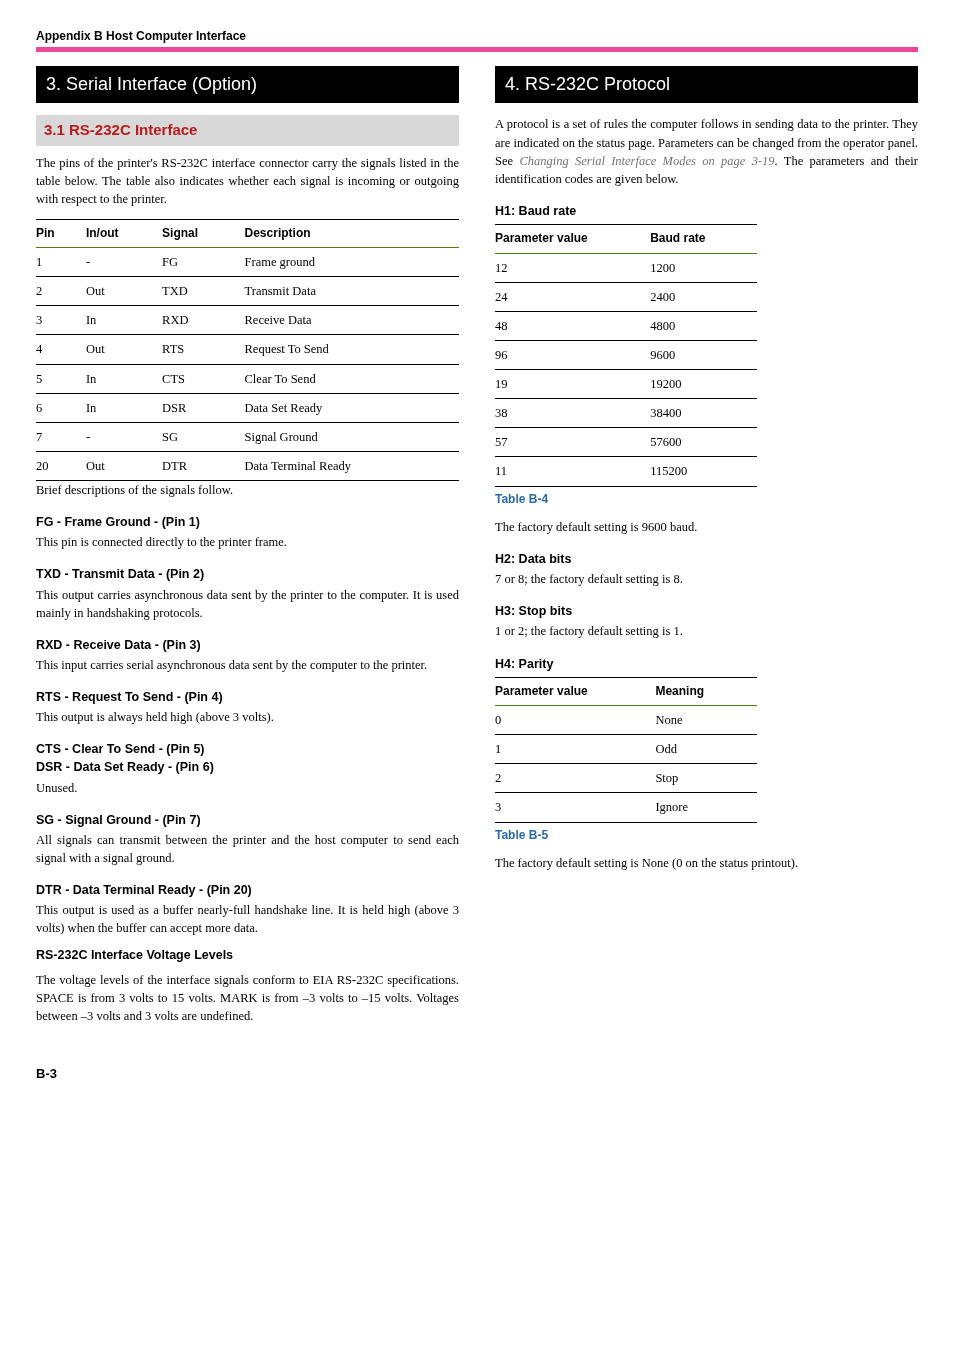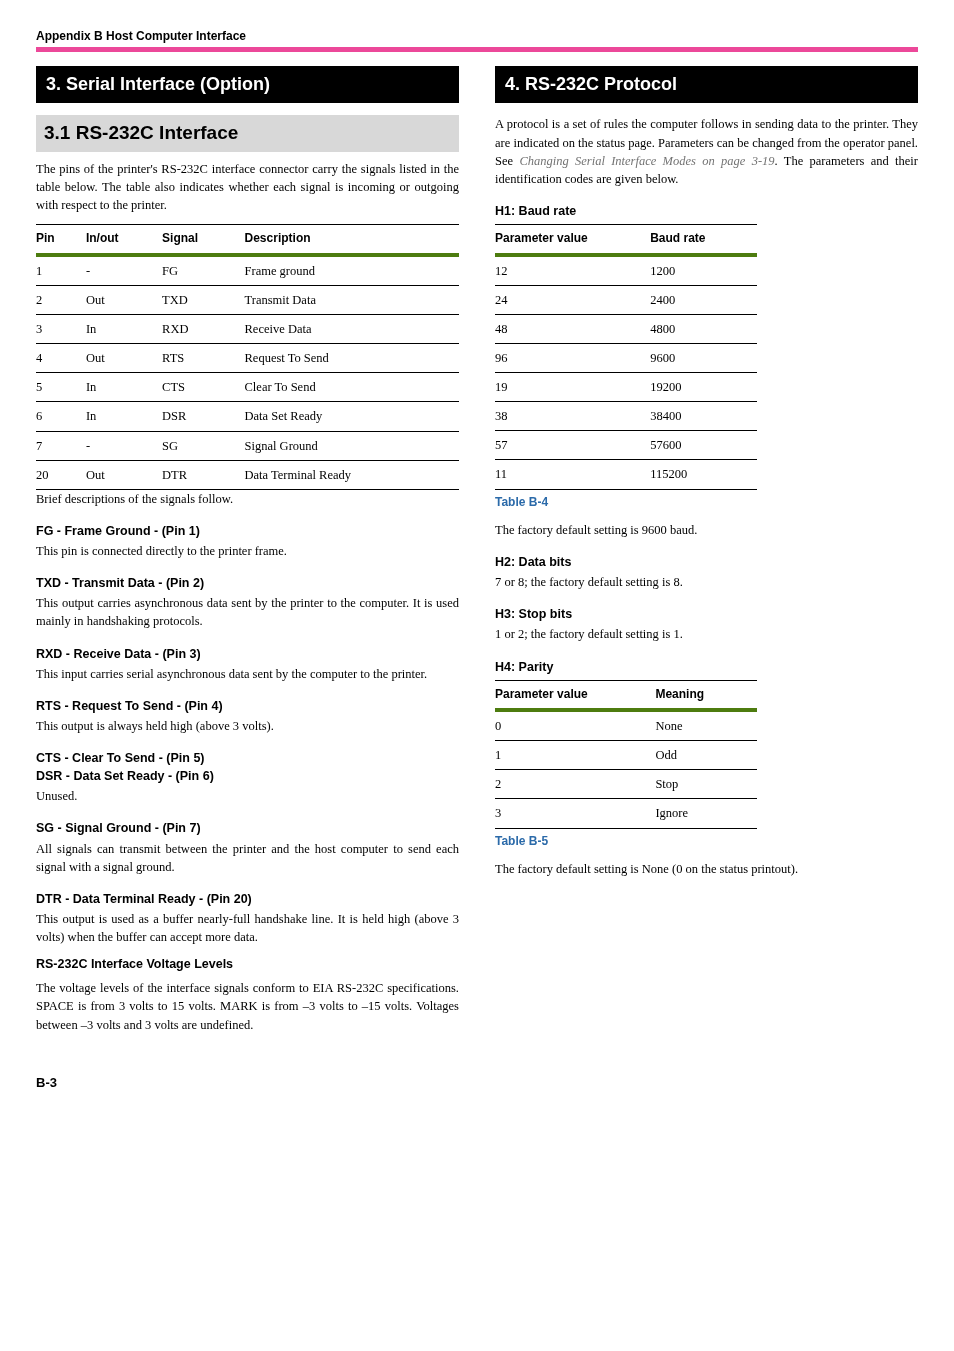--- a/index.html
+++ b/index.html
@@ -25,31 +25,31 @@
     gap: 36px;
   }
   .col {
     flex: 1;
     min-width: 0;
   }
   .black-bar {
     background: #000;
     color: #fff;
     font-family: Arial, Helvetica, sans-serif;
-    font-weight: bold;
+    font-weight: normal;
     font-size: 18px;
     padding: 5px 10px 6px 10px;
     margin-bottom: 12px;
   }
   .gray-bar {
     background: #d8d8d8;
-    color: #000000;
-    font-family: Arial, Helvetica, sans-serif;
-    font-weight: bold;
-    font-size: 19px;
+    color: #b91c1c;
+    font-family: Arial, Helvetica, sans-serif;
+    font-weight: bold;
+    font-size: 15px;
     padding: 4px 8px 5px 8px;
     margin-bottom: 8px;
   }
   p.body {
     margin: 0 0 10px 0;
     text-align: justify;
   }
   .subhead {
     font-family: Arial, Helvetica, sans-serif;
     font-weight: bold;
@@ -75,21 +75,21 @@
   }
   table.pins {
     width: 100%;
   }
   th {
     font-family: Arial, Helvetica, sans-serif;
     font-weight: bold;
     font-size: 12px;
     text-align: left;
     border-top: 1px solid #000;
-    border-bottom: 4px solid #4d7c0f;
+    border-bottom: 1px solid #4d7c0f;
     padding: 5px 8px 5px 0;
     vertical-align: top;
   }
   td {
     border-bottom: 1px solid #000;
     padding: 5px 8px 5px 0;
     font-family: "Century Schoolbook", Georgia, serif;
     vertical-align: top;
   }
   .table-caption {

